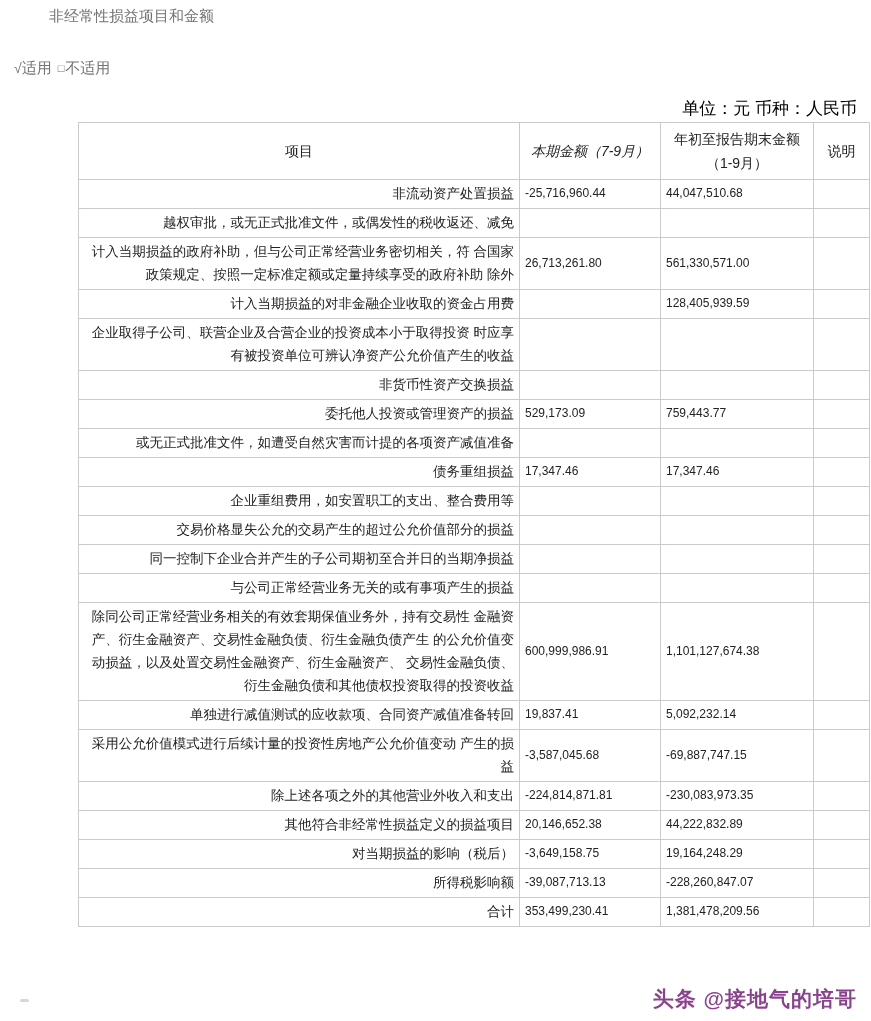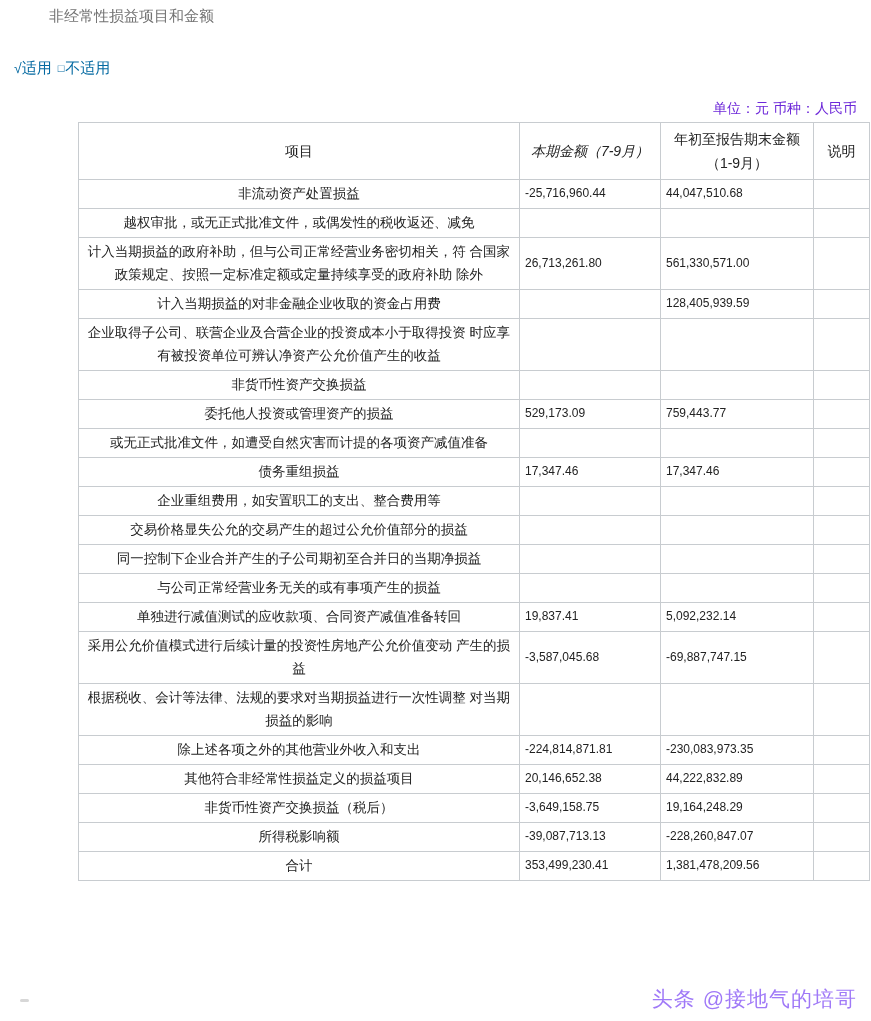--- a/index.html
+++ b/index.html
@@ -34,21 +34,21 @@
     white-space: nowrap;
     margin-left: 35px;
   }
 
   .applicability {
     position: absolute;
     left: 14px;
     top: 58px;
     font-size: 15px;
     line-height: 20px;
-    color: #0369a1;
+    color: #737373;
     white-space: nowrap;
     text-align: right;
   }
   .applicability .check-mark {
     font-size: 14px;
     letter-spacing: 0;
   }
   .applicability .box-mark {
     font-size: 11px;
     vertical-align: 1px;
@@ -56,23 +56,23 @@
     margin-right: 1px;
   }
   .applicability .seg {
     margin-right: 0px;
   }
 
   .unit-line {
     position: absolute;
     right: 14px;
     top: 99px;
-    font-size: 14px;
+    font-size: 17px;
     line-height: 19px;
-    color: #6d28d9;
+    color: #000000;
     white-space: nowrap;
   }
 
   .table-wrap {
     position: absolute;
     left: 78px;
     top: 122px;
     width: 747px;
   }
 
@@ -96,37 +96,37 @@
     padding-top: 4px;
     padding-bottom: 4px;
     font-size: 14px;
   }
   th.col-item  { width: 430px; border-radius: 15px; }
   th.col-cur   { width: 130px; font-style: italic; }
   th.col-ytd   { width: 142px; }
   th.col-note  { width: 45px; }
 
   td.item {
-    text-align: center;
+    text-align: right;
     word-break: break-all;
   }
   td.num {
     text-align: left;
     white-space: nowrap;
     font-size: 12px;
   }
   td.note { }
 
   .watermark {
     position: absolute;
     right: 14px;
     bottom: 8px;
     font-size: 21px;
-    font-weight: normal;
-    color: #8b5cf6;
+    font-weight: bold;
+    color: #701a75;
     opacity: 0.82;
     letter-spacing: 1px;
     white-space: nowrap;
     text-shadow: 0 0 1px rgba(255,255,255,0.9);
   }
 
   .speck {
     position: absolute;
     left: 20px;
     bottom: 19px;
@@ -232,51 +232,51 @@
             <td class="num"></td>
             <td class="note"></td>
           </tr>
           <tr>
             <td class="item">与公司正常经营业务无关的或有事项产生的损益</td>
             <td class="num"></td>
             <td class="num"></td>
             <td class="note"></td>
           </tr>
           <tr>
+            <td class="item">除同公司正常经营业务相关的有效套期保值业务外，持有交易性 金融资产、衍生金融资产、交易性金融负债、衍生金融负债产生 的公允价值变动损益，以及处置交易性金融资产、衍生金融资产、 交易性金融负债、衍生金融负债和其他债权投资取得的投资收益</td>
+            <td class="num">600,999,986.91</td>
+            <td class="num">1,101,127,674.38</td>
+            <td class="note"></td>
+          </tr>
+          <tr>
             <td class="item">单独进行减值测试的应收款项、合同资产减值准备转回</td>
             <td class="num">19,837.41</td>
             <td class="num">5,092,232.14</td>
             <td class="note"></td>
           </tr>
           <tr>
             <td class="item">采用公允价值模式进行后续计量的投资性房地产公允价值变动 产生的损益</td>
             <td class="num">-3,587,045.68</td>
             <td class="num">-69,887,747.15</td>
             <td class="note"></td>
           </tr>
           <tr>
-            <td class="item">根据税收、会计等法律、法规的要求对当期损益进行一次性调整 对当期损益的影响</td>
-            <td class="num"></td>
-            <td class="num"></td>
-            <td class="note"></td>
-          </tr>
-          <tr>
             <td class="item">除上述各项之外的其他营业外收入和支出</td>
             <td class="num">-224,814,871.81</td>
             <td class="num">-230,083,973.35</td>
             <td class="note"></td>
           </tr>
           <tr>
             <td class="item">其他符合非经常性损益定义的损益项目</td>
             <td class="num">20,146,652.38</td>
             <td class="num">44,222,832.89</td>
             <td class="note"></td>
           </tr>
           <tr>
-            <td class="item">非货币性资产交换损益（税后）</td>
+            <td class="item">对当期损益的影响（税后）</td>
             <td class="num">-3,649,158.75</td>
             <td class="num">19,164,248.29</td>
             <td class="note"></td>
           </tr>
           <tr>
             <td class="item">所得税影响额</td>
             <td class="num">-39,087,713.13</td>
             <td class="num">-228,260,847.07</td>
             <td class="note"></td>
           </tr>

